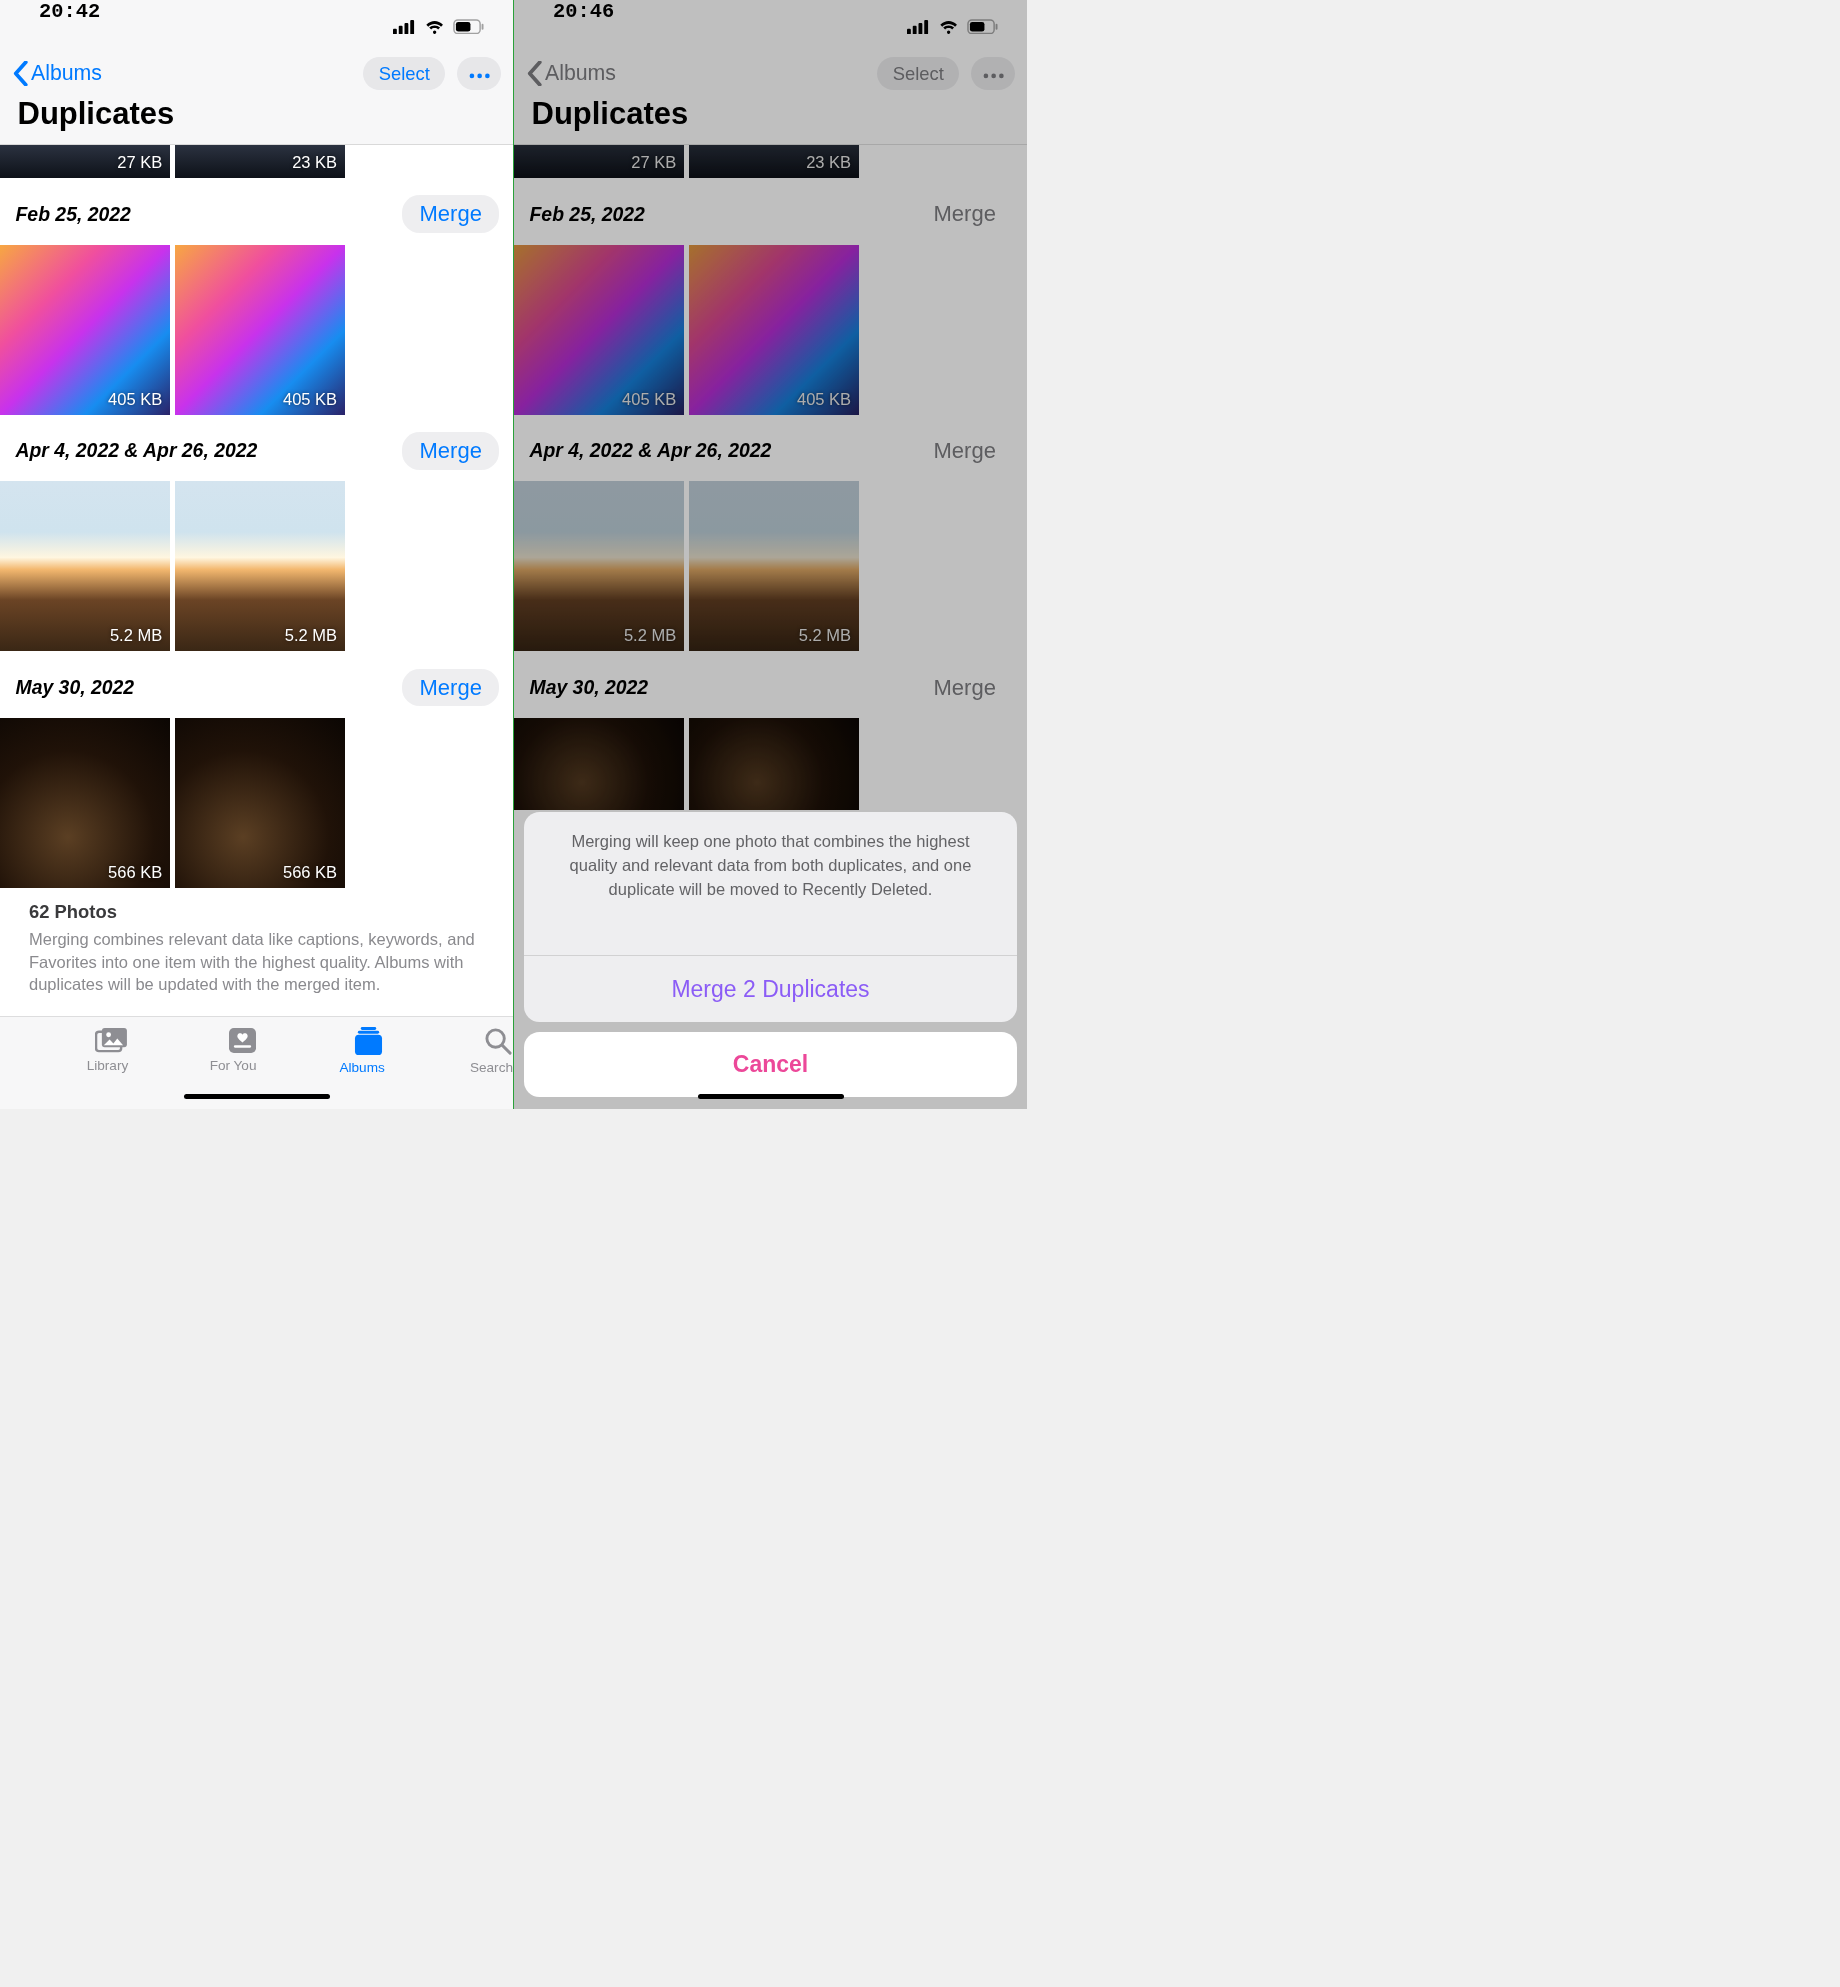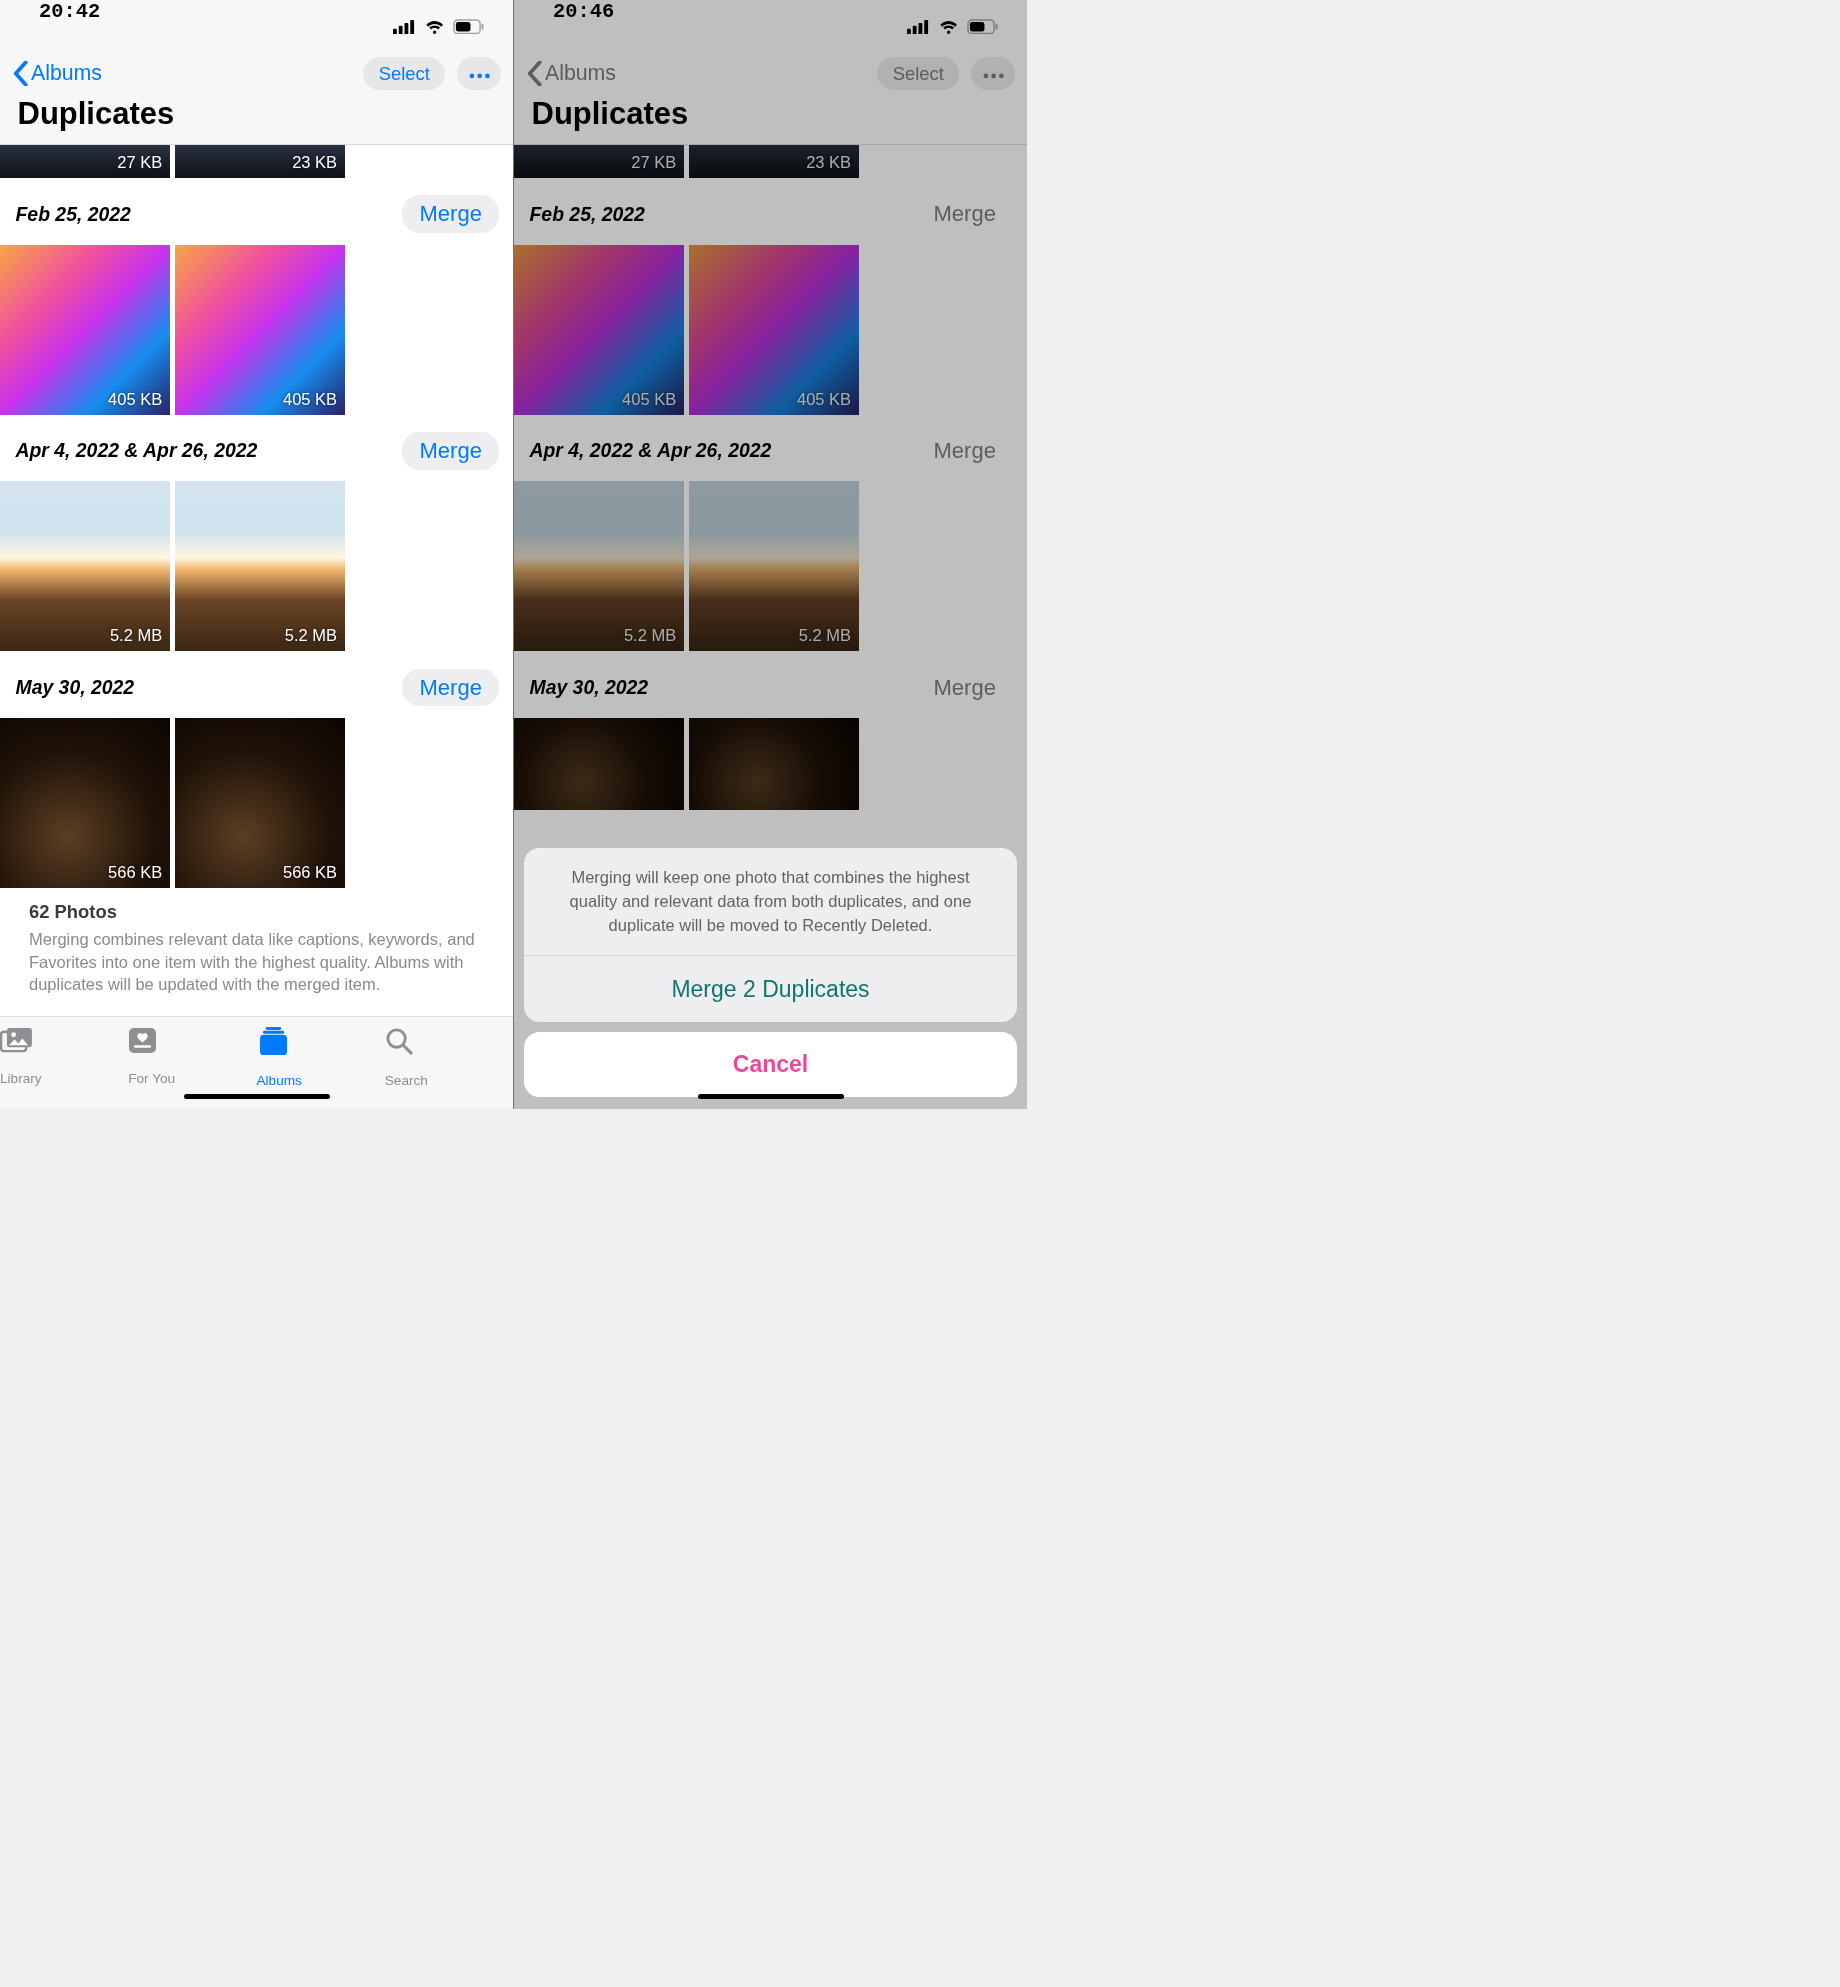--- a/index.html
+++ b/index.html
@@ -63,34 +63,34 @@
   .summary {
     text-align:left; padding:11.6px 29px 15.5px; color:#8a8a8e; font-size:16.5px; line-height:1.35;
   }
   .summary .count { color:#3a3a3c; font-weight:600; font-size:18.4px; display:block; margin-bottom:3.9px;}
   .tab-bar {
     position:absolute; bottom:0; left:0; right:0; height:93px;
     background:rgba(247,247,248,0.97);
     border-top:1px solid rgba(0,0,0,0.1);
     display:flex; justify-content:space-around; padding-top:9.7px;
   }
-  .tab { display:flex; flex-direction:column; align-items:flex-start; gap:17px; font-size:13.6px; color:#8e8e93; width:25%;}
+  .tab { display:flex; flex-direction:column; align-items:flex-end; gap:4px; font-size:13.6px; color:#8e8e93; width:25%;}
   .tab.active { color:#007aff; }
   .home-ind { position:absolute; bottom:9.7px; left:50%; transform:translateX(-50%); width:146px; height:5.8px; border-radius:2.9px; background:#000;}
   
   .sheet-overlay {
     position:absolute; inset:0; background:rgba(0,0,0,0.25);
   }
   .action-sheet {
     position:absolute; left:9.7px; right:9.7px; bottom:11.6px;
   }
   .sheet-block { background:rgba(240,240,242,0.97); border-radius:15.5px; overflow:hidden; margin-bottom:9.7px;}
   .sheet-msg { padding:17.5px 23px; font-size:16.5px; color:#636366; text-align:center; line-height:1.45; }
   .sheet-btn { text-align:center; font-size:23px; padding:19.4px 9.7px; border-top:1px solid rgba(0,0,0,0.12);}
-  .sheet-btn.primary-blue { color:#0f766e; }
+  .sheet-btn.primary-blue { color:#8b5cf6;margin-top:36px; }
   .sheet-cancel { background:#fff; border-radius:15.5px; text-align:center; font-size:23px; font-weight:600; color:#ec4899; padding:19.4px 9.7px;}
   
   .img-wallpaper { background:linear-gradient(135deg,#f7a742 0%, #f04f9e 30%, #c832ec 50%, #178df0 75%, #2a2268 100%); }
   .img-sunset { background:linear-gradient(to top,#3a2715 0%, #6b4425 30%, #f3b86f 48%, #fff6e0 55%, #cfe3ee 70%, #d4e4ef 100%);}
   .img-dark { background:radial-gradient(circle at 40% 70%, #5b3f23 0%, #201208 55%, #0b0603 100%);}
   .img-top { background:linear-gradient(#2b3240,#0d1118); }
   
   .screen.right .status-bar,
   .screen.right .nav-bar,
   .screen.right .title-large,

